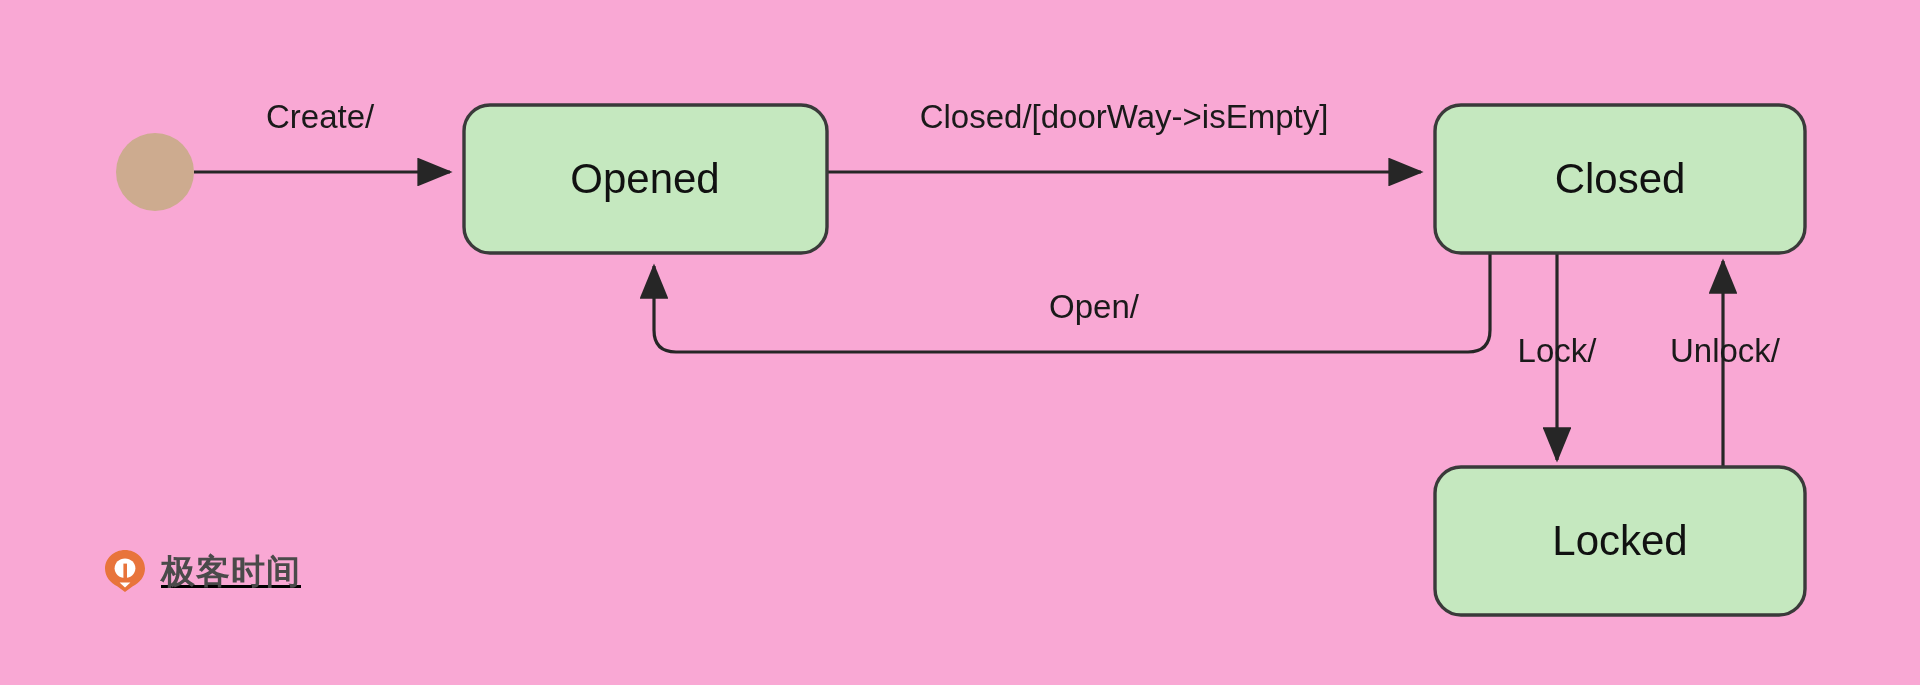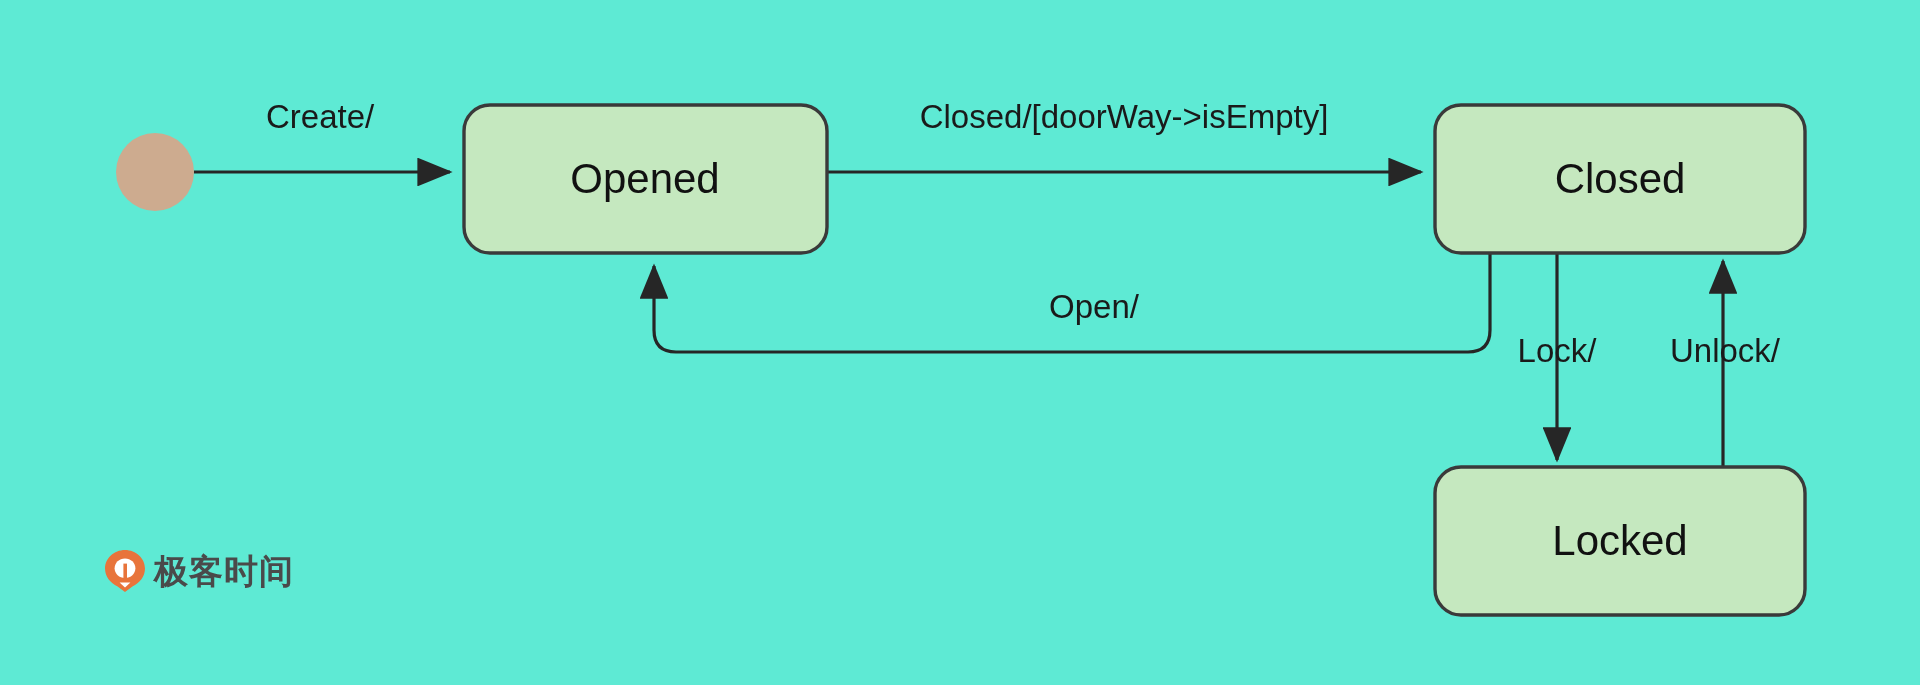--- a/index.html
+++ b/index.html
@@ -10,21 +10,21 @@
   body {
     width: 1920px;
     height: 685px;
     font-family: "Liberation Sans", sans-serif;
     overflow: hidden;
   }
   #diagram-root {
     position: relative;
     width: 1920px;
     height: 685px;
-    background: #5eead4;
+    background: #f9a8d4;
   }
   svg.canvas {
     position: absolute;
     top: 0;
     left: 0;
     width: 1920px;
     height: 685px;
   }
   .state-label {
     font-family: "Liberation Sans", sans-serif;
@@ -44,21 +44,22 @@
   .state-box {
     stroke: #3a3a3a;
     stroke-width: 3.4;
   }
   .logo-wrap {
     position: absolute;
     left: 102px;
     top: 548px;
     display: flex;
     align-items: center;
-    gap: 6px;
+    gap: 13px;
+    text-decoration: underline;
   }
   .logo-mark {
     width: 46px;
     height: 46px;
     position: relative;
   }
   .logo-text {
     font-family: "DejaVu Sans", sans-serif;
     font-size: 34px;
     font-weight: 700;

